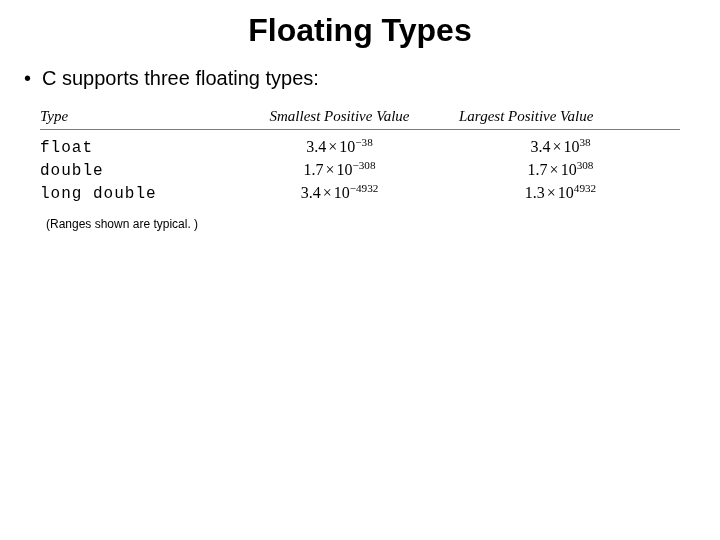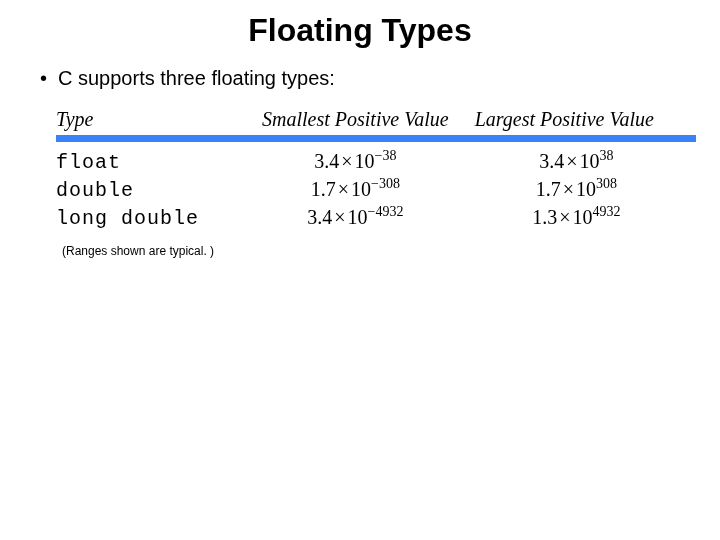--- a/index.html
+++ b/index.html
@@ -18,21 +18,21 @@
     box-sizing: border-box;
   }
   .title {
     font-size: 32px;
     font-weight: bold;
     text-align: center;
     padding-top: 12px;
     padding-bottom: 18px;
   }
   .body {
-    padding-left: 40px;
+    padding-left: 24px;
     padding-right: 28px;
     font-size: 20px;
   }
   .bullet-line {
     margin-bottom: 16px;
   }
   .bullet-dot {
     display: inline-block;
     width: 18px;
   }
@@ -40,29 +40,29 @@
     margin: 6px 0 12px 16px;
   }
   table {
     border-collapse: collapse;
     width: 640px;
   }
   th {
     font-family: Georgia, "Times New Roman", serif;
     font-style: italic;
     font-weight: normal;
-    font-size: 20px;
+    font-size: 15px;
     text-align: left;
     padding: 2px 6px 4px 0;
-    border-bottom: 7px solid #3b82f6;
+    border-bottom: 1px solid #3b82f6;
   }
   th.col-smallest { text-align: center; }
   th.col-largest  { padding-right: 4px; }
   td {
-    font-size: 20px;
+    font-size: 16px;
     padding: 2px 6px 2px 0;
     vertical-align: baseline;
   }
   td.type-cell {
     font-family: "Courier New", Courier, monospace;
     width: 180px;
     letter-spacing: 1px;
   }
   td.val-cell {
     font-family: Georgia, "Times New Roman", serif;

